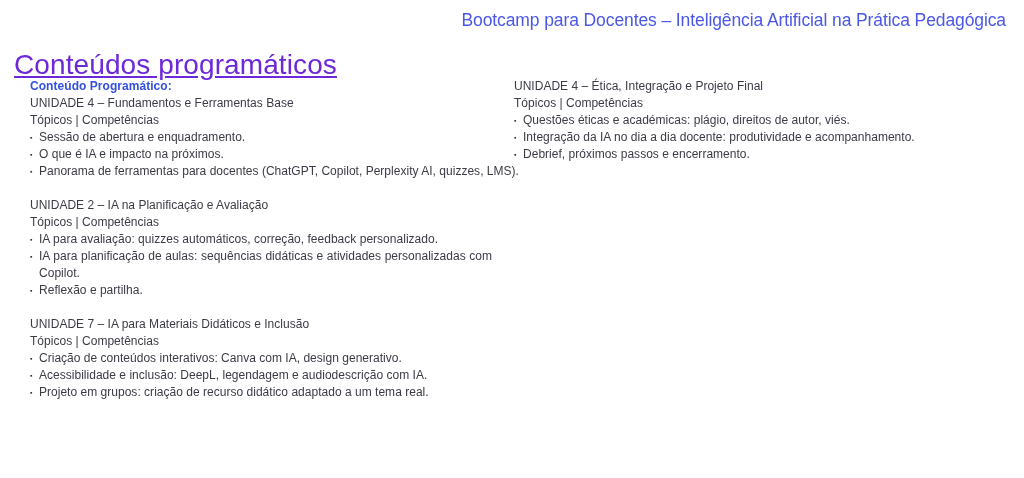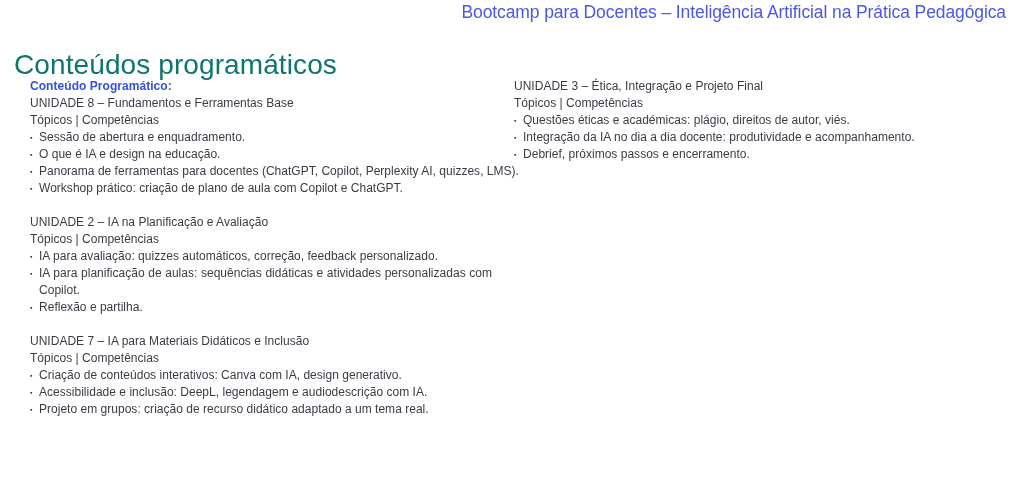--- a/index.html
+++ b/index.html
@@ -13,26 +13,26 @@
     height: 478px;
     position: relative;
     overflow: hidden;
     font-family: "Liberation Sans", sans-serif;
     -webkit-font-smoothing: antialiased;
   }
 
   
   .slide-header {
     position: absolute;
-    top: 0;
+    top: 12px;
     left: 0;
     right: 18px;
     height: 26px;
     display: flex;
-    align-items: center;
+    align-items: flex-start;
     justify-content: flex-end;
     padding-left: 39px;
   }
   .slide-header .header-text {
     font-family: "Liberation Sans", sans-serif;
     font-size: 17.5px;
     font-weight: 400;
     letter-spacing: -0.1px;
     color: #4a57e8;
     white-space: nowrap;
@@ -130,51 +130,50 @@
     pointer-events: none;
   }
 </style>
 </head>
 <body>
 
 <div class="slide-header">
   <span class="header-text" style="color: rgb(74, 87, 232);">Bootcamp para Docentes – Inteligência Artificial na Prática Pedagógica</span>
 </div>
 
-<h1 class="slide-title" style="color: #0f766e;">Conteúdos programáticos</h1>
+<h1 class="slide-title" style="color: #6d28d9; text-decoration: underline;">Conteúdos programáticos</h1>
 
 <div class="content-area">
   <div class="column column-left">
       <div class="block">
         <div class="line heading-strong">Conteúdo Programático:</div>
-        <div class="line unit-title">UNIDADE 8 – Fundamentos e Ferramentas Base</div>
+        <div class="line unit-title">UNIDADE 4 – Fundamentos e Ferramentas Base</div>
         <div class="line subhead">Tópicos | Competências</div>
         <div class="line bullet">Sessão de abertura e enquadramento.</div>
-        <div class="line bullet">O que é IA e design na educação.</div>
+        <div class="line bullet">O que é IA e impacto na próximos.</div>
         <div class="line bullet">Panorama de ferramentas para docentes (ChatGPT, Copilot, Perplexity AI, quizzes, LMS).</div>
-        <div class="line bullet">Workshop prático: criação de plano de aula com Copilot e ChatGPT.</div>
       </div>
       <div class="block">
         <div class="line unit-title">UNIDADE 2 – IA na Planificação e Avaliação</div>
         <div class="line subhead">Tópicos | Competências</div>
         <div class="line bullet">IA para avaliação: quizzes automáticos, correção, feedback personalizado.</div>
         <div class="line bullet wrap">IA para planificação de aulas: sequências didáticas e atividades personalizadas com Copilot.</div>
         <div class="line bullet">Reflexão e partilha.</div>
       </div>
       <div class="block">
         <div class="line unit-title">UNIDADE 7 – IA para Materiais Didáticos e Inclusão</div>
         <div class="line subhead">Tópicos | Competências</div>
         <div class="line bullet">Criação de conteúdos interativos: Canva com IA, design generativo.</div>
         <div class="line bullet">Acessibilidade e inclusão: DeepL, legendagem e audiodescrição com IA.</div>
         <div class="line bullet">Projeto em grupos: criação de recurso didático adaptado a um tema real.</div>
       </div>
     </div>
   <div class="column column-right">
       <div class="block">
-        <div class="line unit-title">UNIDADE 3 – Ética, Integração e Projeto Final</div>
+        <div class="line unit-title">UNIDADE 4 – Ética, Integração e Projeto Final</div>
         <div class="line subhead">Tópicos | Competências</div>
         <div class="line bullet">Questões éticas e académicas: plágio, direitos de autor, viés.</div>
         <div class="line bullet">Integração da IA no dia a dia docente: produtividade e acompanhamento.</div>
         <div class="line bullet">Debrief, próximos passos e encerramento.</div>
       </div>
     </div>
 </div>
 
 <div class="speckle" style="left:786px;top:257px;"></div>
 <div class="speckle" style="left:836px;top:289px;"></div>

